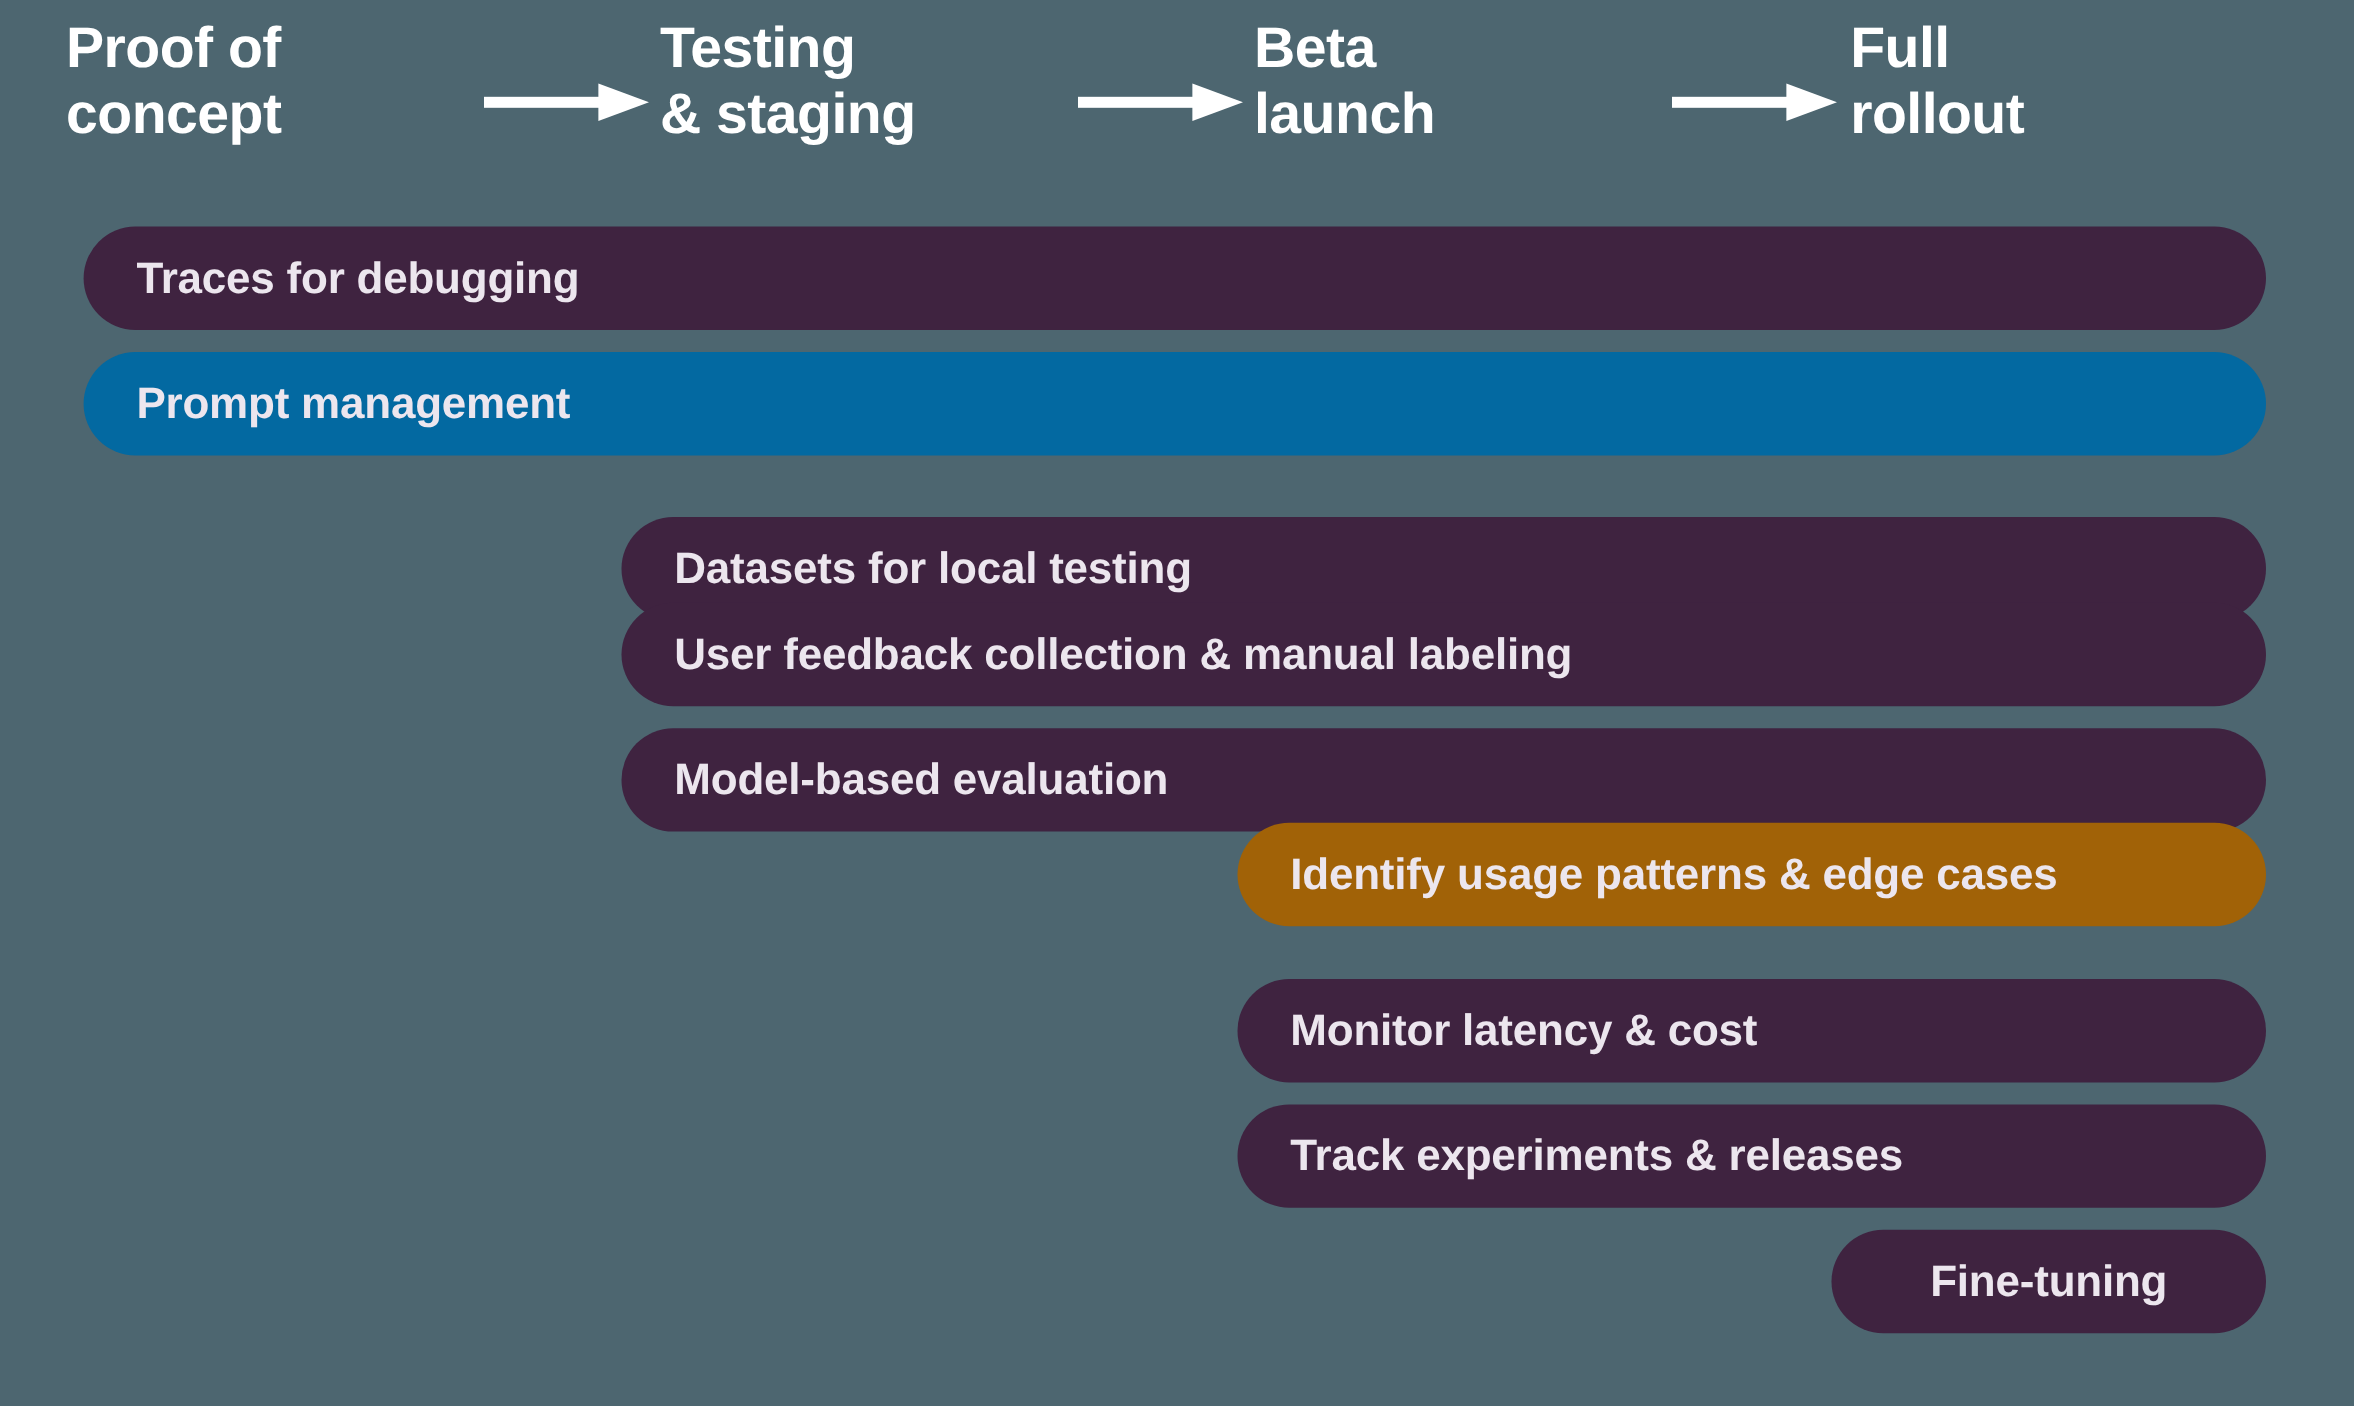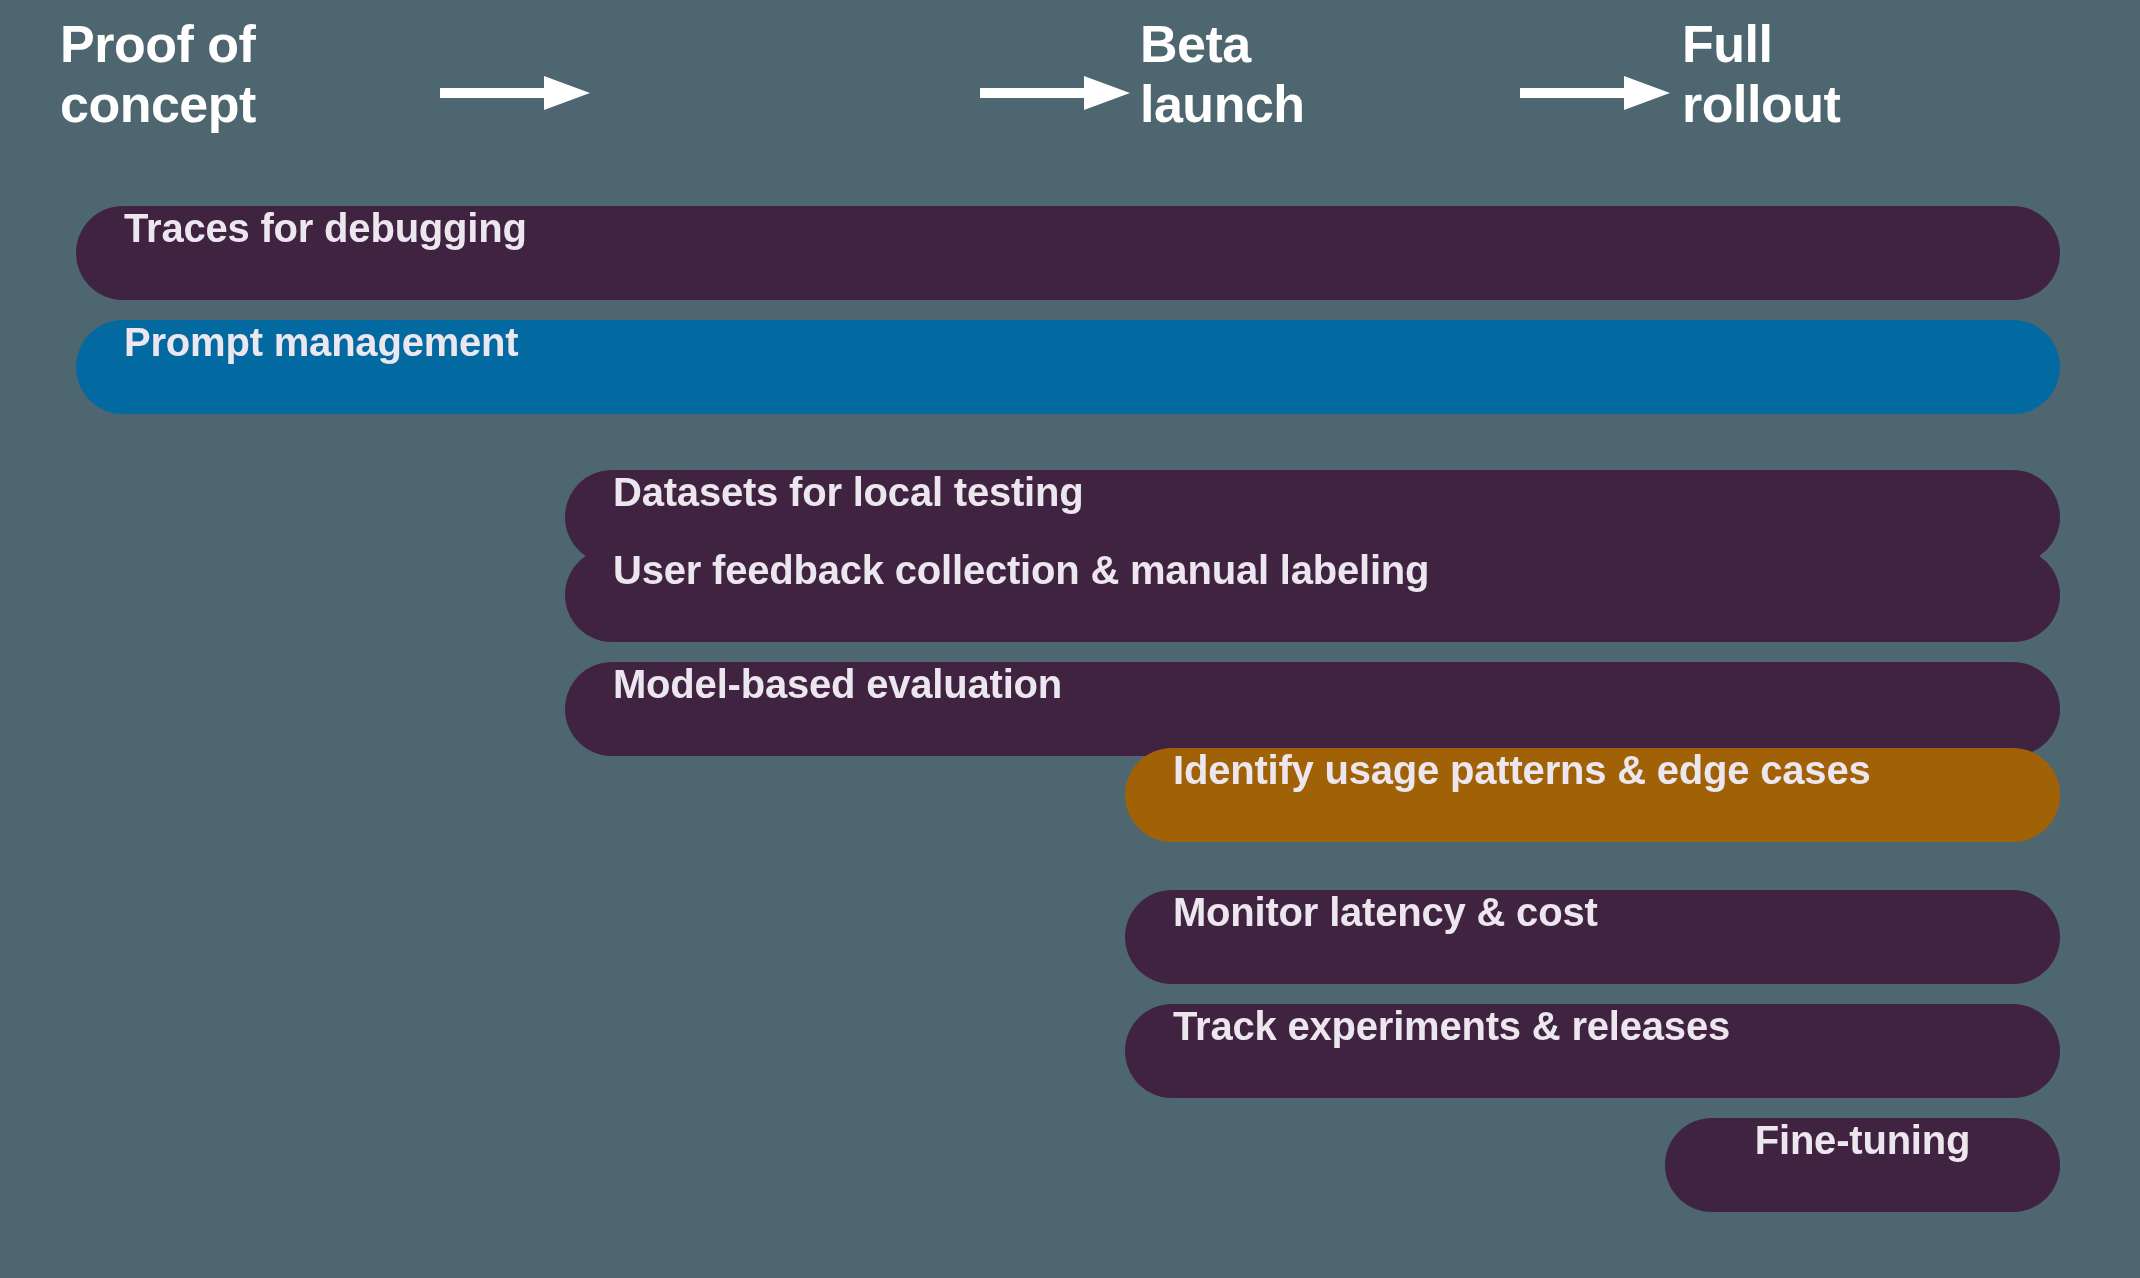--- a/index.html
+++ b/index.html
@@ -64,40 +64,43 @@
     top: 0;
     width: 2140px;
     height: 1278px;
   }
   .pill {
     position: absolute;
     height: 94px;
     background: #3f2340;
     border-radius: 47px;
     display: flex;
+    align-items: center;
     box-sizing: border-box;
   }
   .pill-label {
     color: #ece6ee;
     font-size: 40px;
     font-weight: bold;
     letter-spacing: -0.2px;
     white-space: nowrap;
   }
   .pill.align-left { justify-content: flex-start; padding-left: 48px; }
   .pill.align-center { justify-content: center; padding: 0 40px; }
 </style>
 </head>
 <body style="background: rgb(77, 102, 112);">
 
 <div class="canvas" style="background: rgb(77, 102, 112);">
 
   <div class="stage-header">
     <div class="stage stage-0" style="color: rgb(255, 255, 255);">Proof of
 concept</div>
+    <div class="stage stage-1" style="color: rgb(255, 255, 255);">Testing
+&amp; staging</div>
     <div class="stage stage-2" style="color: rgb(255, 255, 255);">Beta
 launch</div>
     <div class="stage stage-3" style="color: rgb(255, 255, 255);">Full
 rollout</div>
 
     <div class="arrow arrow-0">
       <svg width="150" height="42" viewBox="0 0 150 42" xmlns="http://www.w3.org/2000/svg">
         <rect x="0" y="16" width="112" height="10" fill="#ffffff"></rect>
         <polygon points="104,4 150,21 104,38" fill="#ffffff"></polygon>
       </svg>

